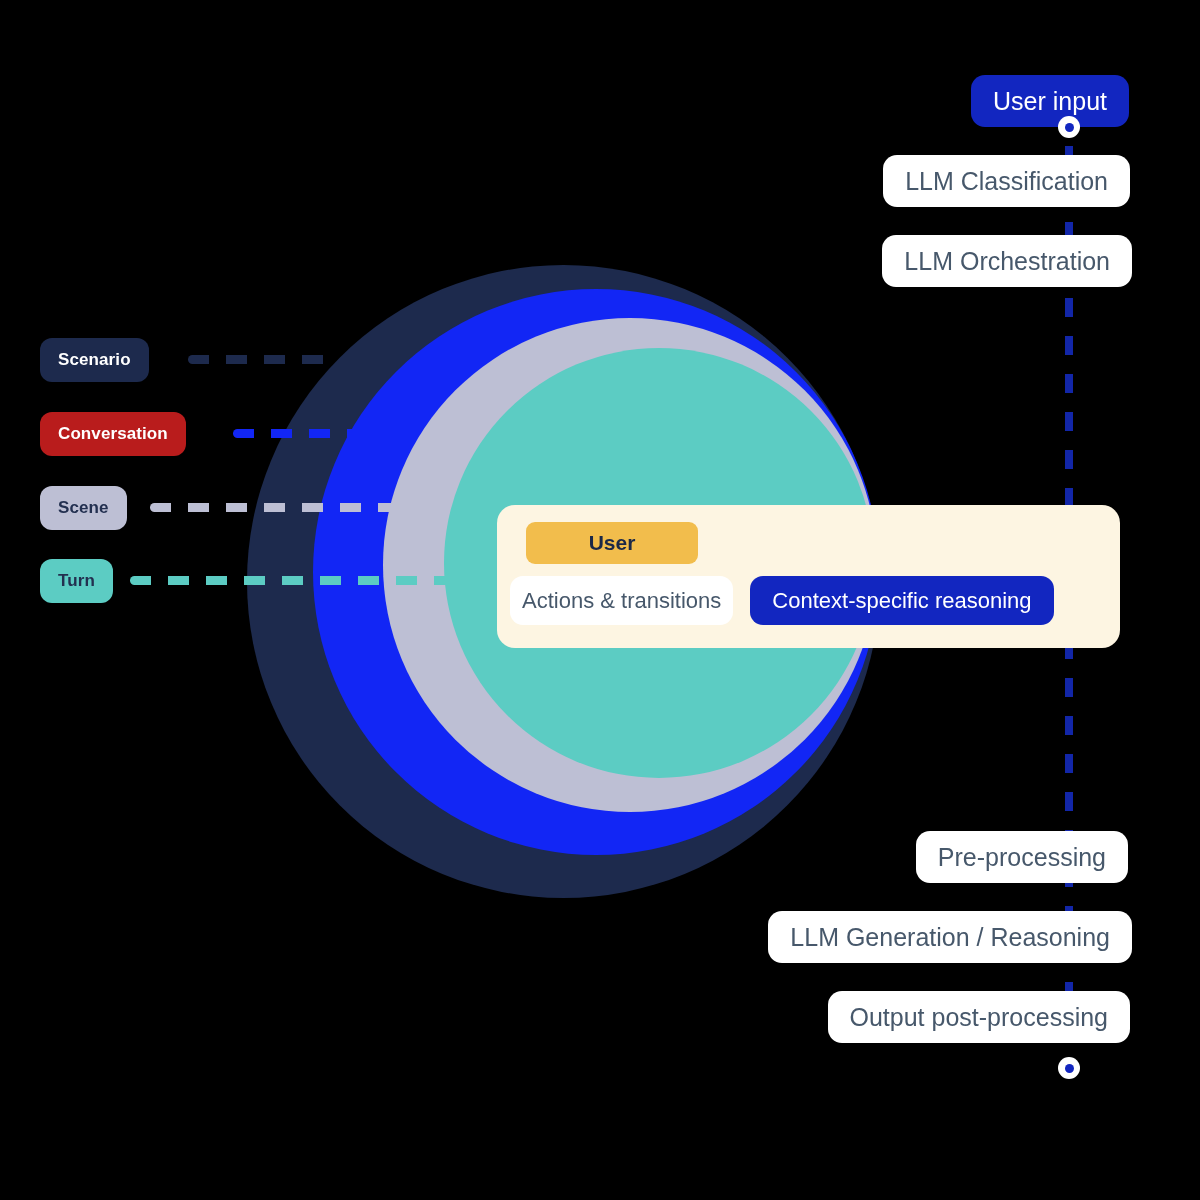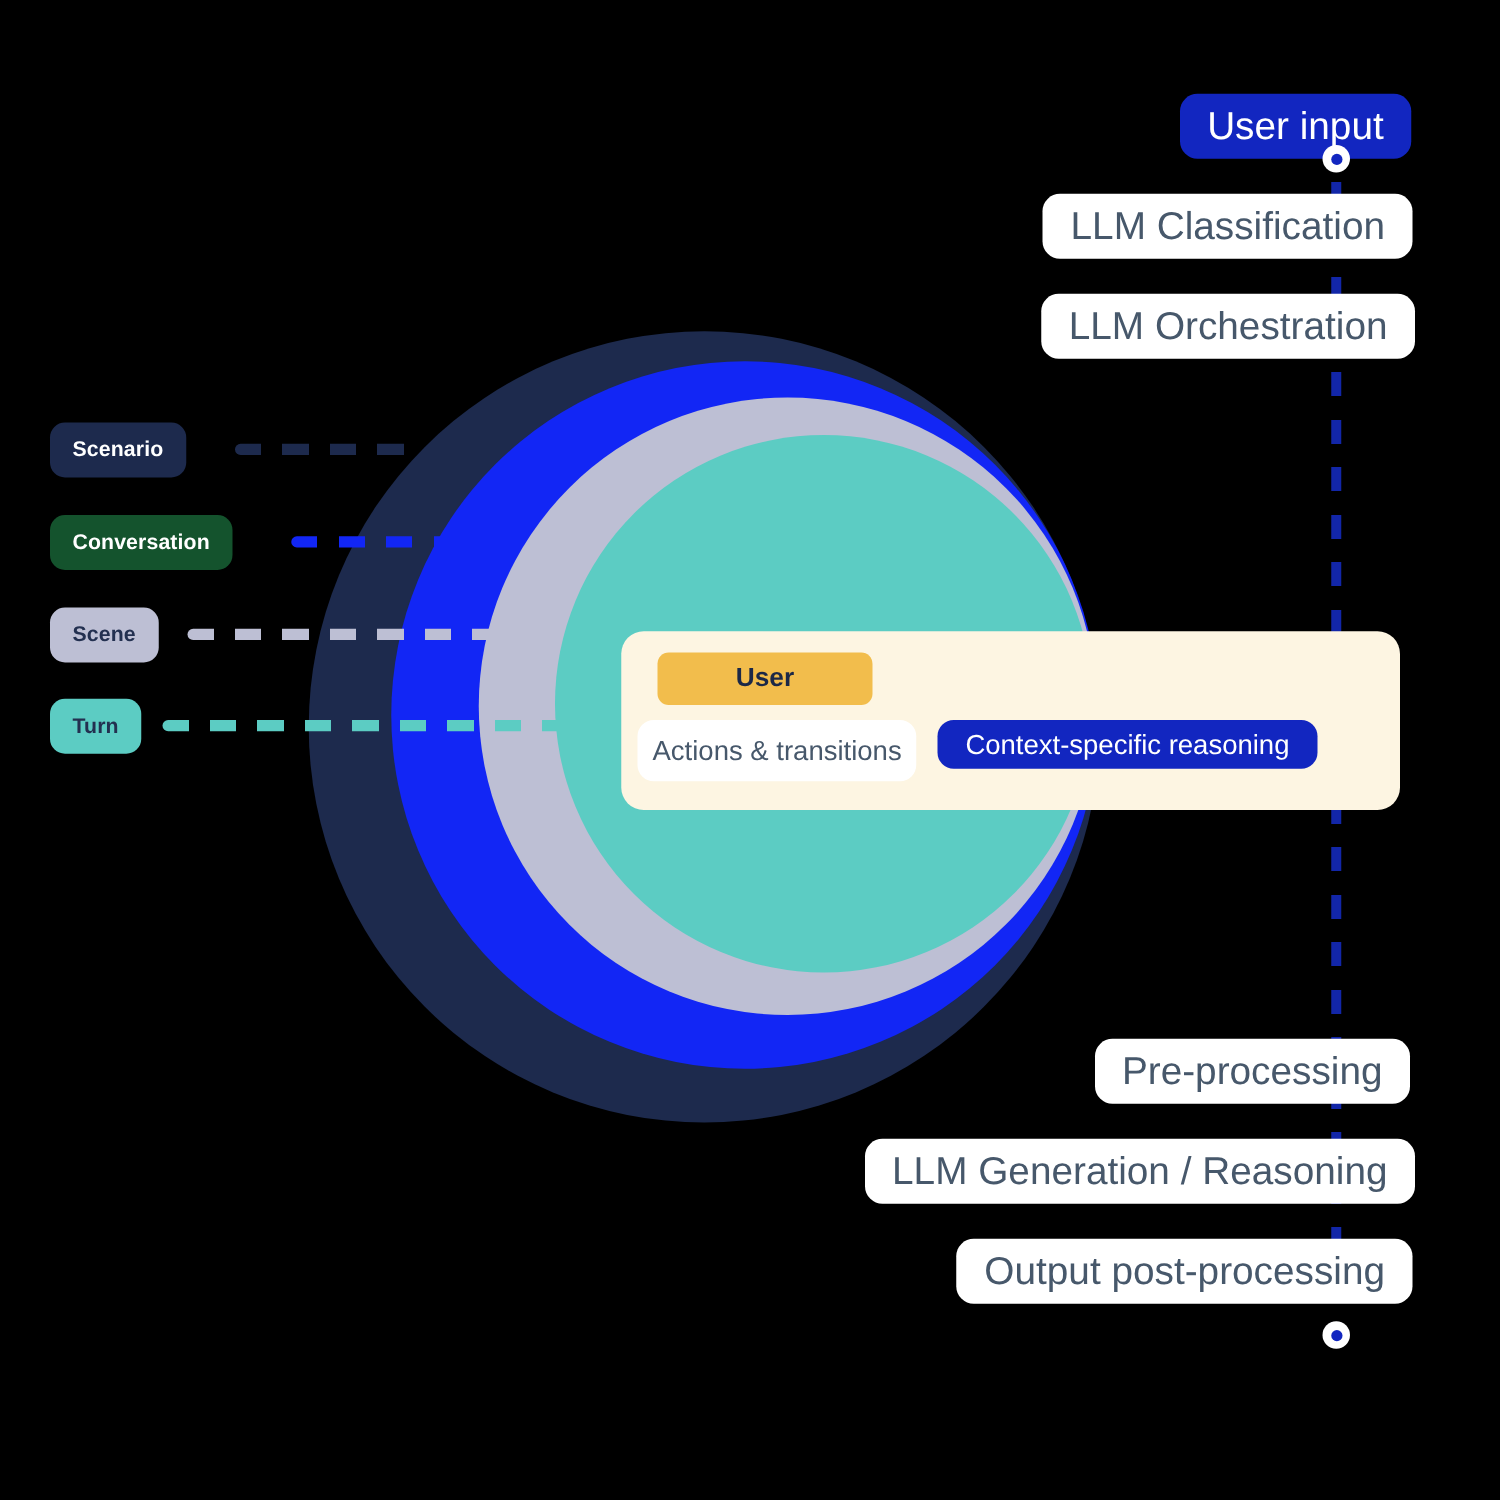--- a/index.html
+++ b/index.html
@@ -22,21 +22,21 @@
   .left-label {
     position: absolute;
     display: flex; align-items: center;
     height: 44px; padding: 0 18px;
     border-radius: 12px;
     font-size: 17px; font-weight: bold;
     letter-spacing: .1px;
     white-space: nowrap;
   }
   #label-scenario     { left: 40px;  top: 338px; background: #1D2A4D; color: #ffffff; }
-  #label-conversation { left: 40px;  top: 412px; background: #14532d; color: #ffffff; }
+  #label-conversation { left: 40px;  top: 412px; background: #b91c1c; color: #ffffff; }
   #label-scene        { left: 40px;  top: 486px; background: #BDBFD4; color: #233050; }
   #label-turn         { left: 40px;  top: 559px; background: #5CCCC3; color: #233050; }
 
   
   .hdash {
     position: absolute; height: 9px; border-radius: 5px;
   }
   #dash-scenario     { left: 188px; top: 355px; width: 142px;
       background: repeating-linear-gradient(to right,#1D2A4D 0 21px,transparent 21px 38px); }
   #dash-conversation { left: 233px; top: 429px; width: 160px;
@@ -57,21 +57,21 @@
     background: #ffffff; display: flex; align-items: center; justify-content: center;
   }
   .end-dot::after { content:""; width: 9px; height: 9px; border-radius:50%; background:#1226C0; }
   #dot-top    { left: 1058px; top: 116px; }
   #dot-bottom { left: 1058px; top: 1057px; }
 
   
   .pill {
     position: absolute; display: flex; align-items: center; justify-content: center;
     height: 52px; padding: 0 22px; border-radius: 14px;
-    font-size: 31px; white-space: nowrap;
+    font-size: 25px; white-space: nowrap;
   }
   .pill.white { background: #ffffff; color: #47586B; }
   .pill.blue  { background: #1226C0; color: #ffffff; }
   .pill.navy  { background: #26345C; color: #ffffff; }
 
   #pill-user-input         { right: 71px;  top: 75px;   }
   #pill-llm-classification { right: 70px;  top: 155px;  }
   #pill-llm-orchestration  { right: 68px;  top: 235px;  }
   #pill-pre-processing     { right: 72px;  top: 831px;  }
   #pill-llm-generation     { right: 68px;  top: 911px;  }
@@ -92,21 +92,21 @@
     font-size: 21px; font-weight: bold;
   }
   #card-row-bottom { display: flex; gap: 17px; margin-top: 12px; }
   .chip-white {
     display: flex; align-items: center; justify-content: center;
     height: 49px; padding: 0 12px; border-radius: 13px;
     background: #ffffff; color: #47586B; font-size: 22px;
   }
   .chip-blue {
     display: flex; align-items: center; justify-content: center;
-    height: 39px; padding: 0 22px; border-radius: 13px;
+    height: 49px; padding: 0 22px; border-radius: 13px;
     background: #1226C0; color: #ffffff; font-size: 22px;
   }
   .z-top { z-index: 6; }
 </style>
 </head>
 <body>
 
 <div id="stage">
 
   <div class="ring" id="ring-scenario"></div>

